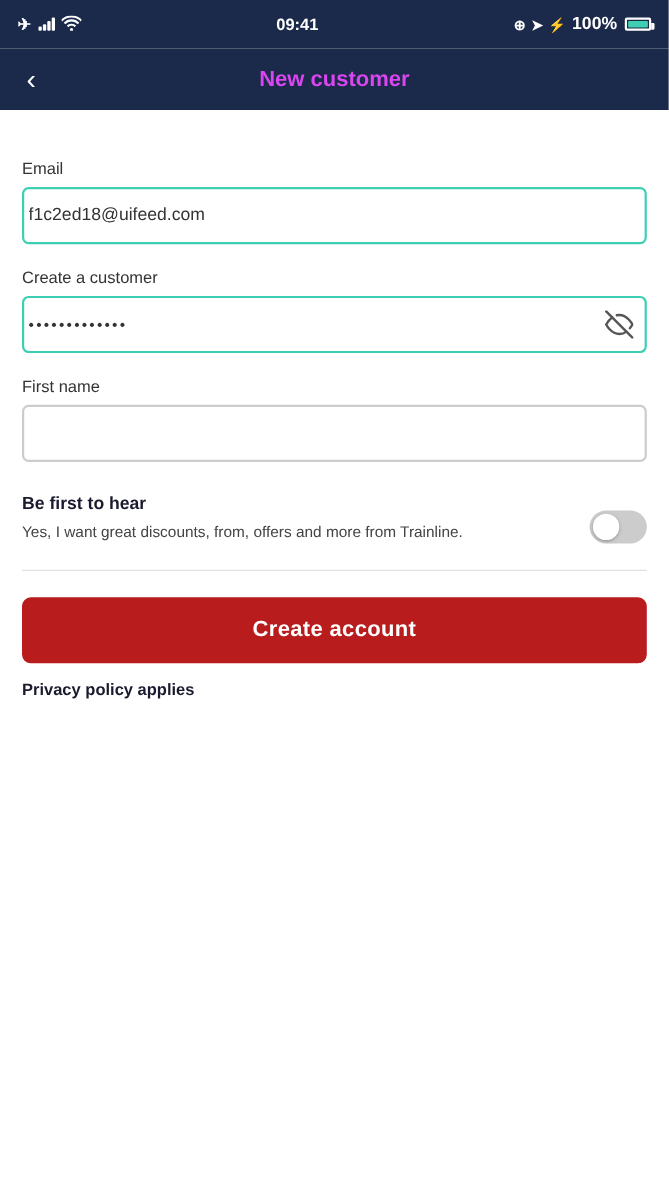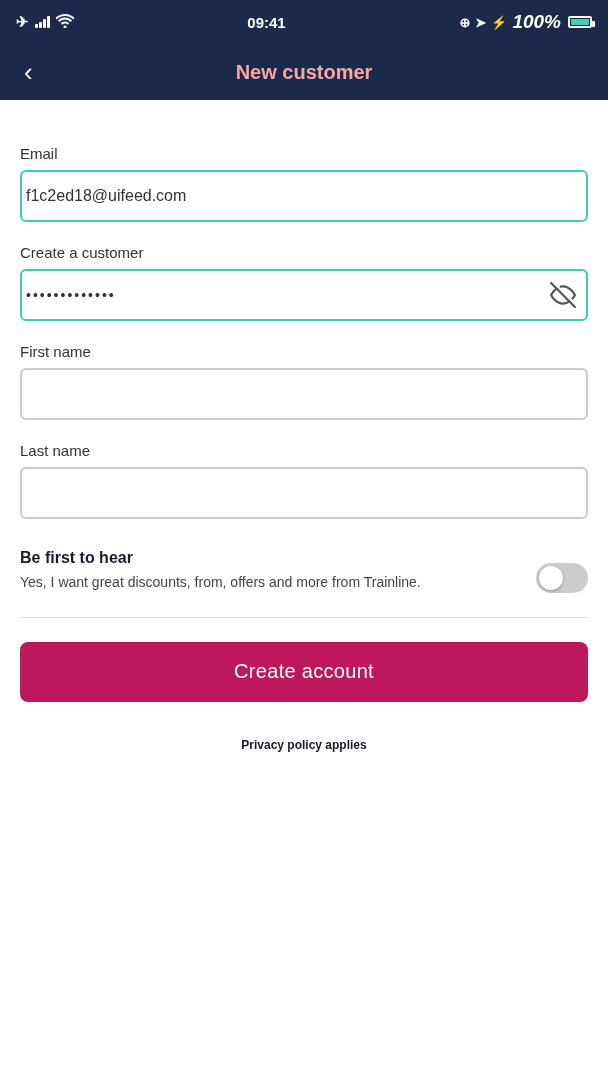--- a/index.html
+++ b/index.html
@@ -44,21 +44,21 @@
       left: 16px;
       color: white;
       font-size: 22px;
       background: none;
       border: none;
       cursor: pointer;
       padding: 4px 8px;
       line-height: 1;
     }
     .nav-title {
-      color: #fca5a5;
+      color: #d946ef;
       font-size: 20px;
       font-weight: 700;
     }
 
     
     .form-container {
       padding: 28px 20px 40px;
     }
 
     .field-group {
@@ -168,35 +168,34 @@
     .divider {
       height: 1px;
       background: #ddd;
       margin: 4px 0 24px;
     }
 
     
     .create-account-btn {
       width: 100%;
       height: 60px;
-      background: #be185d;
+      background: #b91c1c;
       border: none;
       border-radius: 8px;
       color: white;
       font-size: 20px;
-      font-weight: 400;
+      font-weight: 700;
       cursor: pointer;
       letter-spacing: 0.3px;
     }
 
     
     .privacy-link {
-      text-align: center;
-      margin-top: 36px;
-      font-size: 12px;
+      margin-top: 16px;
+      font-size: 15px;
       font-weight: 700;
       color: #1a1a2e;
       cursor: pointer;
     }
     .signal-icon { display: inline-flex; gap: 1px; align-items: flex-end; }
     .signal-icon span { background: white; display: inline-block; width: 3px; border-radius: 1px; }
   </style>
 </head>
 <body>
 
@@ -213,21 +212,21 @@
       <svg width="18" height="14" viewBox="0 0 18 14" fill="white">
         <path d="M9 11.5a1.5 1.5 0 1 1 0 3 1.5 1.5 0 0 1 0-3zm0-4a5.5 5.5 0 0 1 4.243 1.757l-1.415 1.415A3.5 3.5 0 0 0 9 9.5a3.5 3.5 0 0 0-2.828 1.172L4.757 9.257A5.5 5.5 0 0 1 9 7.5zm0-4a9.5 9.5 0 0 1 7.072 3.121L14.657 8.036A7.5 7.5 0 0 0 9 5.5a7.5 7.5 0 0 0-5.657 2.536L1.928 6.621A9.5 9.5 0 0 1 9 3.5zm0-3.5C12.866 0 16.364 1.582 18.9 4.12l0 0-1.415 1.415C15.447 3.5 12.36 2 9 2S2.553 3.5.515 5.535L-.9 4.12C1.636 1.582 5.134 0 9 0z"></path>
       </svg>
     </span>
   </div>
   <div class="status-center">09:41</div>
   <div class="status-right">
     <span style="font-size:13px;">⊕</span>
     <span style="font-size:13px;">➤</span>
     <span style="font-size:13px;">⚡</span>
-    <span style="font-size:19px;font-style:italic;">100%</span>
+    <span style="font-size:16px;">100%</span>
     <span style="display:inline-block;width:24px;height:12px;border:2px solid white;border-radius:2px;position:relative;margin-left:2px;">
       <span style="position:absolute;left:1px;top:1px;right:1px;bottom:1px;background:#3ecfb2;border-radius:1px;"></span>
       <span style="position:absolute;right:-5px;top:3px;width:3px;height:6px;background:white;border-radius:0 1px 1px 0;"></span>
     </span>
   </div>
 </div>
 
 <div class="nav-header">
   <button class="back-button">
     <span style="font-size:26px;font-weight:300;line-height:1;">‹</span>
@@ -258,24 +257,20 @@
     </div>
   </div>
 
   
   <div class="field-group">
     <label class="field-label">First name</label>
     <input class="text-input unfocused" type="text" value="" style="">
   </div>
 
   
-  <div class="field-group">
-    <label class="field-label">Last name</label>
-    <input class="text-input unfocused" type="text" value="" style="">
-  </div>
 
   
   <div class="promo-section">
     <div class="promo-text-block">
       <div class="promo-title">Be first to hear</div>
       <div class="promo-description">Yes, I want great discounts, from, offers and more from Trainline.</div>
     </div>
     <div class="toggle-switch">
       <div class="toggle-knob"></div>
     </div>

